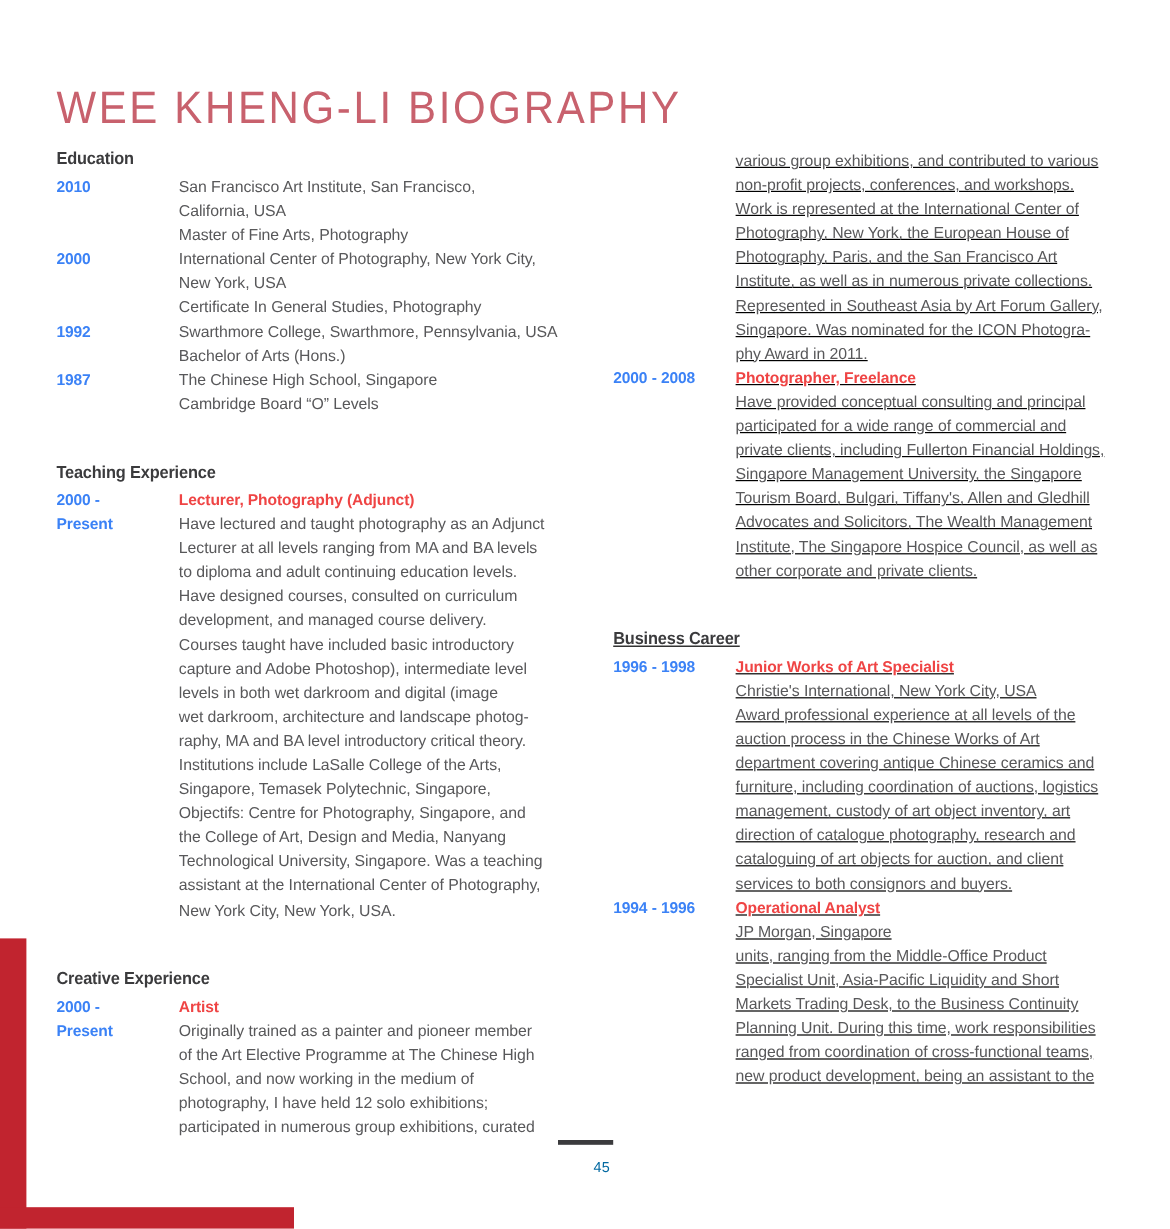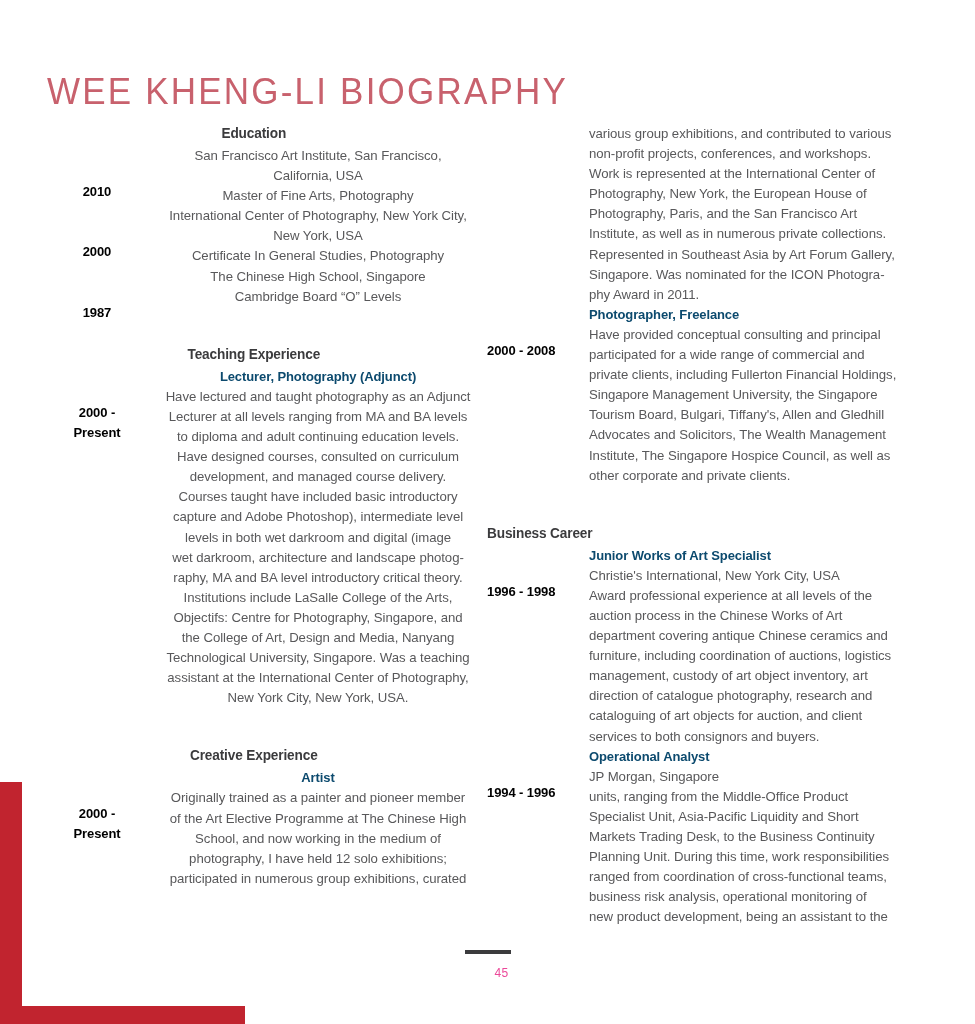--- a/index.html
+++ b/index.html
@@ -54,22 +54,22 @@
   #columns {
     position: absolute;
     left: 0;
     top: 124px;
     width: 975px;
   }
   .column {
     position: absolute;
     top: 0;
   }
-  #column-left  { left: 47px;  width: 440px; text-align: center; }
-  #column-right { left: 487px; width: 430px; }
+  #column-left  { left: 47px;  width: 440px; }
+  #column-right { left: 511px; width: 430px; text-decoration: underline; }
 
   
   .section { margin-bottom: 20px; }
   .section-heading {
     font-size: 14.5px;
     line-height: 19px;
     font-weight: bold;
     color: #3b3b3d;
     letter-spacing: -0.15px;
     margin-bottom: 3px;
@@ -86,31 +86,30 @@
     margin-bottom: 0px;
   }
   .entry-year {
     position: absolute;
     left: 0;
     top: 0;
     width: 100px;
     font-size: 13px;
     line-height: 20.1px;
     font-weight: bold;
-    color: #000000;
+    color: #3b82f6;
     letter-spacing: -0.1px;
     white-space: pre-line;
-    margin-top: 36px;
   }
   .entry-body { }
   .entry-role {
     font-size: 13px;
     line-height: 20.1px;
     font-weight: bold;
-    color: #0c4a6e;
+    color: #ef4444;
     letter-spacing: -0.1px;
   }
   .entry-line {
     font-size: 13.2px;
     line-height: 20.1px;
     font-weight: normal;
     color: #58585a;
     letter-spacing: -0.05px;
     white-space: pre-wrap;
   }
@@ -132,21 +131,21 @@
   }
   #footer-rule {
     width: 46px;
     height: 4px;
     background: #3b3b3d;
     margin: 0 auto 12px auto;
   }
   #page-number {
     font-size: 12px;
     line-height: 14px;
-    color: #ec4899;
+    color: #0369a1;
     letter-spacing: 0.3px;
     padding-left: 28px;
   }
 </style>
 </head>
 <body>
 
 <div id="red-bar-vertical"></div>
 <div id="red-bar-horizontal"></div>
 
@@ -163,20 +162,27 @@
             <div class="entry-line">California, USA</div>
             <div class="entry-line">Master of Fine Arts, Photography</div>
           </div>
         </div>
         <div class="entry">
           <div class="entry-year">2000</div>
           <div class="entry-body">
             <div class="entry-line">International Center of Photography, New York City,</div>
             <div class="entry-line">New York, USA</div>
             <div class="entry-line">Certificate In General Studies, Photography</div>
+          </div>
+        </div>
+        <div class="entry">
+          <div class="entry-year">1992</div>
+          <div class="entry-body">
+            <div class="entry-line">Swarthmore College, Swarthmore, Pennsylvania, USA</div>
+            <div class="entry-line">Bachelor of Arts (Hons.)</div>
           </div>
         </div>
         <div class="entry">
           <div class="entry-year">1987</div>
           <div class="entry-body">
             <div class="entry-line">The Chinese High School, Singapore</div>
             <div class="entry-line">Cambridge Board “O” Levels</div>
           </div>
         </div>
       </div>
@@ -192,20 +198,21 @@
             <div class="entry-line">Lecturer at all levels ranging from MA and BA levels</div>
             <div class="entry-line">to diploma and adult continuing education levels.</div>
             <div class="entry-line">Have designed courses, consulted on curriculum</div>
             <div class="entry-line">development, and managed course delivery.</div>
             <div class="entry-line">Courses taught have included basic introductory</div>
             <div class="entry-line">capture and Adobe Photoshop), intermediate level</div>
             <div class="entry-line">levels in both wet darkroom and digital (image</div>
             <div class="entry-line">wet darkroom, architecture and landscape photog-</div>
             <div class="entry-line">raphy, MA and BA level introductory critical theory.</div>
             <div class="entry-line">Institutions include LaSalle College of the Arts,</div>
+            <div class="entry-line">Singapore, Temasek Polytechnic, Singapore,</div>
             <div class="entry-line">Objectifs: Centre for Photography, Singapore, and</div>
             <div class="entry-line">the College of Art, Design and Media, Nanyang</div>
             <div class="entry-line">Technological University, Singapore. Was a teaching</div>
             <div class="entry-line">assistant at the International Center of Photography,</div>
             <div class="entry-line">New York City, New York, USA.</div>
           </div>
         </div>
       </div>
       <div class="section" style="margin-top: 12px;">
         <div class="gap-md"></div>
@@ -273,21 +280,20 @@
         <div class="entry">
           <div class="entry-year">1994 - 1996</div>
           <div class="entry-body">
             <div class="entry-role">Operational Analyst</div>
             <div class="entry-line">JP Morgan, Singapore</div>
             <div class="entry-line">units, ranging from the Middle-Office Product</div>
             <div class="entry-line">Specialist Unit, Asia-Pacific Liquidity and Short</div>
             <div class="entry-line">Markets Trading Desk, to the Business Continuity</div>
             <div class="entry-line">Planning Unit. During this time, work responsibilities</div>
             <div class="entry-line">ranged from coordination of cross-functional teams,</div>
-            <div class="entry-line">business risk analysis, operational monitoring of</div>
             <div class="entry-line">new product development, being an assistant to the</div>
           </div>
         </div>
       </div>
     </div>
 </div>
 
 <div id="footer">
   <div id="footer-rule"></div>
   <div id="page-number">45</div>

